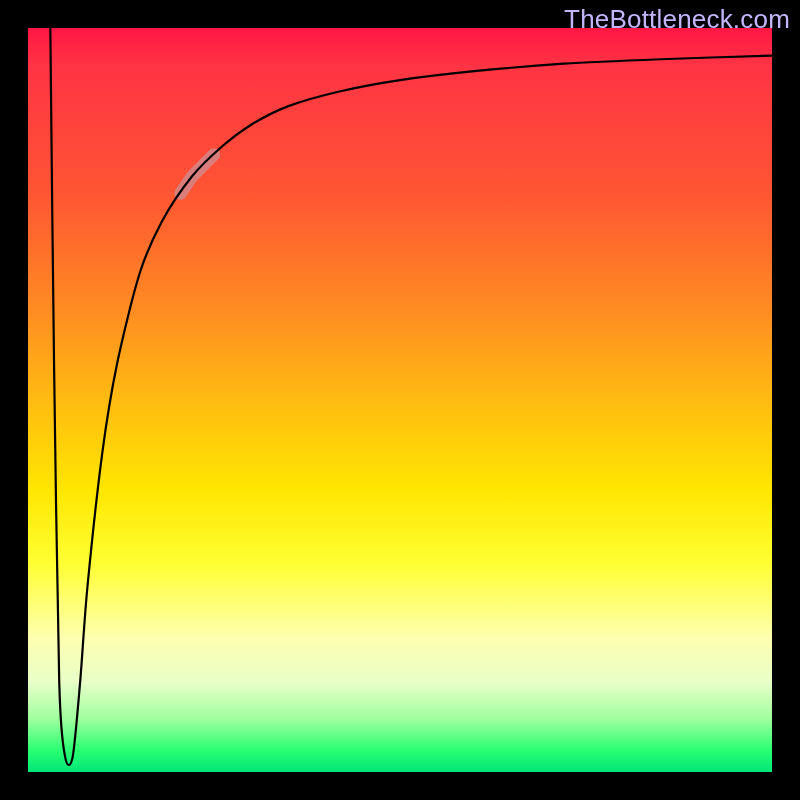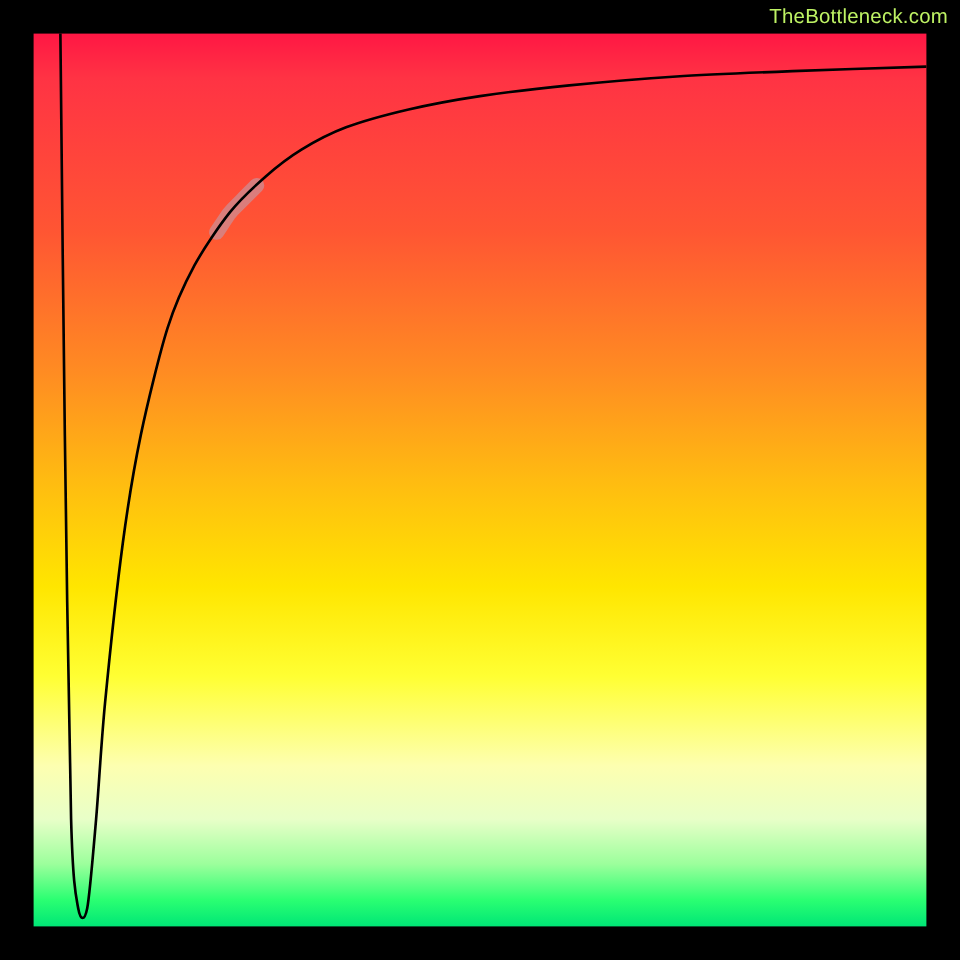--- a/index.html
+++ b/index.html
@@ -35,22 +35,22 @@
       #e8ffc8 88%,
       #9cff9c 93%,
       #2bff72 97%,
       #00e676 100%
     );
   }
   .watermark {
     position: absolute;
     top: 4px;
     right: 10px;
-    color: #bef264;
-    font-size: 17px;
+    color: #c4b5fd;
+    font-size: 26px;
     font-weight: 500;
     letter-spacing: 0.2px;
     user-select: none;
   }
   svg.curve {
     position: absolute;
     left: 0;
     top: 0;
     width: 744px;
     height: 744px;

